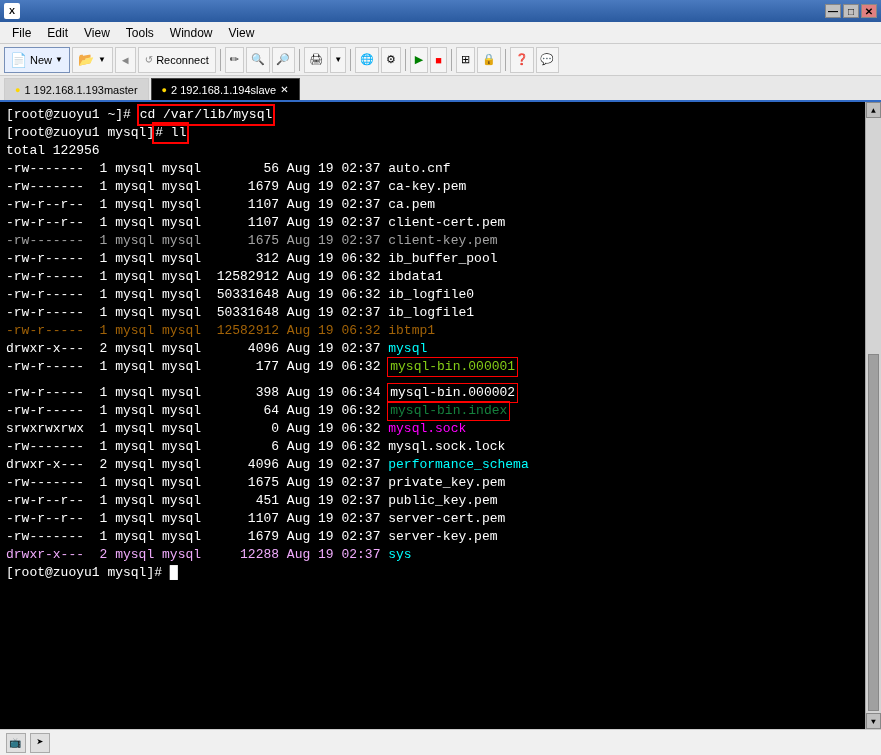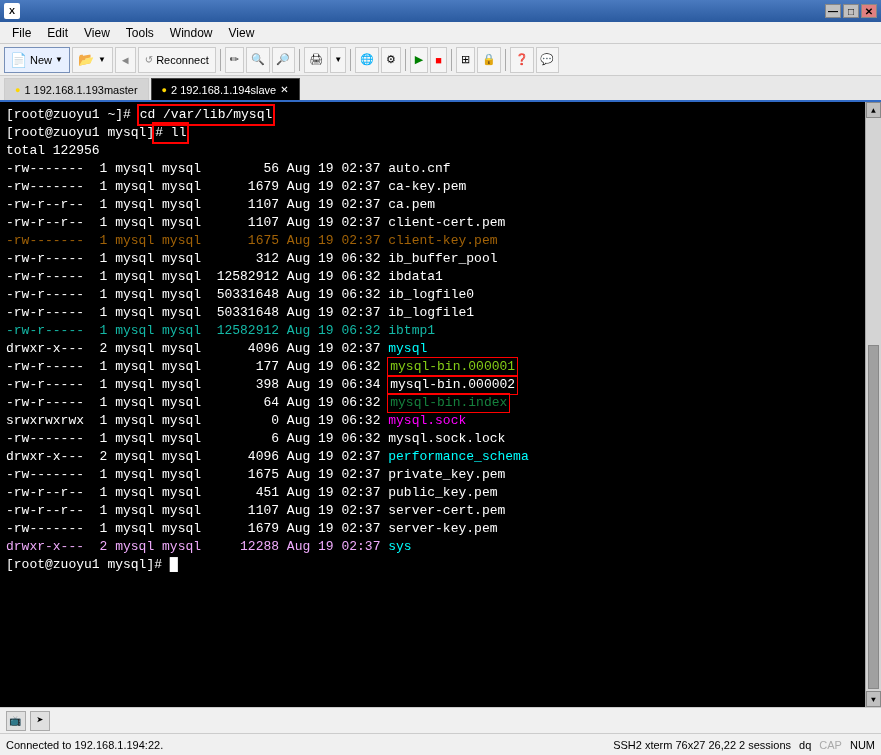--- a/index.html
+++ b/index.html
@@ -297,29 +297,29 @@
 
   <div class="content-area">
     <div class="terminal-wrapper">
       <pre style="background:#000; color:#fff; padding: 4px 6px; height:100%; overflow:hidden;"><span><span style="color:#fff">[root@zuoyu1 ~]# </span><span style="color:#fff; outline: 2px solid red; display:inline-block; padding: 0 1px;">cd /var/lib/mysql</span>
 <span style="color:#fff">[root@zuoyu1 mysql]</span><span style="color:#fff; outline: 2px solid red; display:inline-block; padding: 0 1px;"># ll</span>
 <span style="color:#fff">total 122956</span>
 <span style="color:#fff">-rw-------  1 mysql mysql        56 Aug 19 02:37 auto.cnf</span>
 <span style="color:#fff">-rw-------  1 mysql mysql      1679 Aug 19 02:37 ca-key.pem</span>
 <span style="color:#fff">-rw-r--r--  1 mysql mysql      1107 Aug 19 02:37 ca.pem</span>
 <span style="color:#fff">-rw-r--r--  1 mysql mysql      1107 Aug 19 02:37 client-cert.pem</span>
-<span style="color:#a16207">-rw-------  1 mysql mysql      1675 Aug 19 02:37 client-key.pem</span>
+<span style="color:#a3a3a3">-rw-------  1 mysql mysql      1675 Aug 19 02:37 client-key.pem</span>
 <span style="color:#fff">-rw-r-----  1 mysql mysql       312 Aug 19 06:32 ib_buffer_pool</span>
 <span style="color:#fff">-rw-r-----  1 mysql mysql  12582912 Aug 19 06:32 ibdata1</span>
 <span style="color:#fff">-rw-r-----  1 mysql mysql  50331648 Aug 19 06:32 ib_logfile0</span>
 <span style="color:#fff">-rw-r-----  1 mysql mysql  50331648 Aug 19 02:37 ib_logfile1</span>
-<span style="color:#14b8a6">-rw-r-----  1 mysql mysql  12582912 Aug 19 06:32 ibtmp1</span>
+<span style="color:#a16207">-rw-r-----  1 mysql mysql  12582912 Aug 19 06:32 ibtmp1</span>
 <span style="color:#fff">drwxr-x---  2 mysql mysql      4096 Aug 19 02:37 </span><span style="color:#00ffff">mysql</span>
 <span style="color:#fff">-rw-r-----  1 mysql mysql       177 Aug 19 06:32 </span><span style="color:#84cc16; outline:1px solid red; display:inline-block; padding:0 2px;">mysql-bin.000001</span>
-<span style="color:#fff">-rw-r-----  1 mysql mysql       398 Aug 19 06:34 </span><span style="color:#fff; outline:1px solid red; display:inline-block; padding:0 2px;">mysql-bin.000002</span>
+<span style="color:#fff">-rw-r-----  1 mysql mysql       398 Aug 19 06:34 </span><span style="color:#fff; outline:1px solid red; display:inline-block; padding:0 2px;margin-top:8px;">mysql-bin.000002</span>
 <span style="color:#fff">-rw-r-----  1 mysql mysql        64 Aug 19 06:32 </span><span style="color:#15803d; outline:1px solid red; display:inline-block; padding:0 2px;">mysql-bin.index</span>
 <span style="color:#fff">srwxrwxrwx  1 mysql mysql         0 Aug 19 06:32 </span><span style="color:#ff00ff">mysql.sock</span>
 <span style="color:#fff">-rw-------  1 mysql mysql         6 Aug 19 06:32 mysql.sock.lock</span>
 <span style="color:#fff">drwxr-x---  2 mysql mysql      4096 Aug 19 02:37 </span><span style="color:#00ffff">performance_schema</span>
 <span style="color:#fff">-rw-------  1 mysql mysql      1675 Aug 19 02:37 private_key.pem</span>
 <span style="color:#fff">-rw-r--r--  1 mysql mysql       451 Aug 19 02:37 public_key.pem</span>
 <span style="color:#fff">-rw-r--r--  1 mysql mysql      1107 Aug 19 02:37 server-cert.pem</span>
 <span style="color:#fff">-rw-------  1 mysql mysql      1679 Aug 19 02:37 server-key.pem</span>
 <span style="color:#f0abfc">drwxr-x---  2 mysql mysql     12288 Aug 19 02:37 </span><span style="color:#00ffff">sys</span>
 <span style="color:#fff">[root@zuoyu1 mysql]# </span><span style="color:#fff; background:#aaa;">█</span>
@@ -332,23 +332,14 @@
       </div>
       <div class="scrollbar-arrow">▼</div>
     </div>
   </div>
 
   <div class="bottom-toolbar">
     <div class="bottom-btn">📺</div>
     <div class="bottom-btn" style="font-size:12px;">➤</div>
   </div>
 
-  <div class="status-bar">
-    <span>Connected to 192.168.1.194:22.</span>
-    <div class="status-right">
-      <span>SSH2  xterm  76x27  26,22  2 sessions</span>
-      <span>dq</span>
-      <span style="color:#aaa;">CAP</span>
-      <span>NUM</span>
-    </div>
-  </div>
 
 </div>
 
 </body></html>

